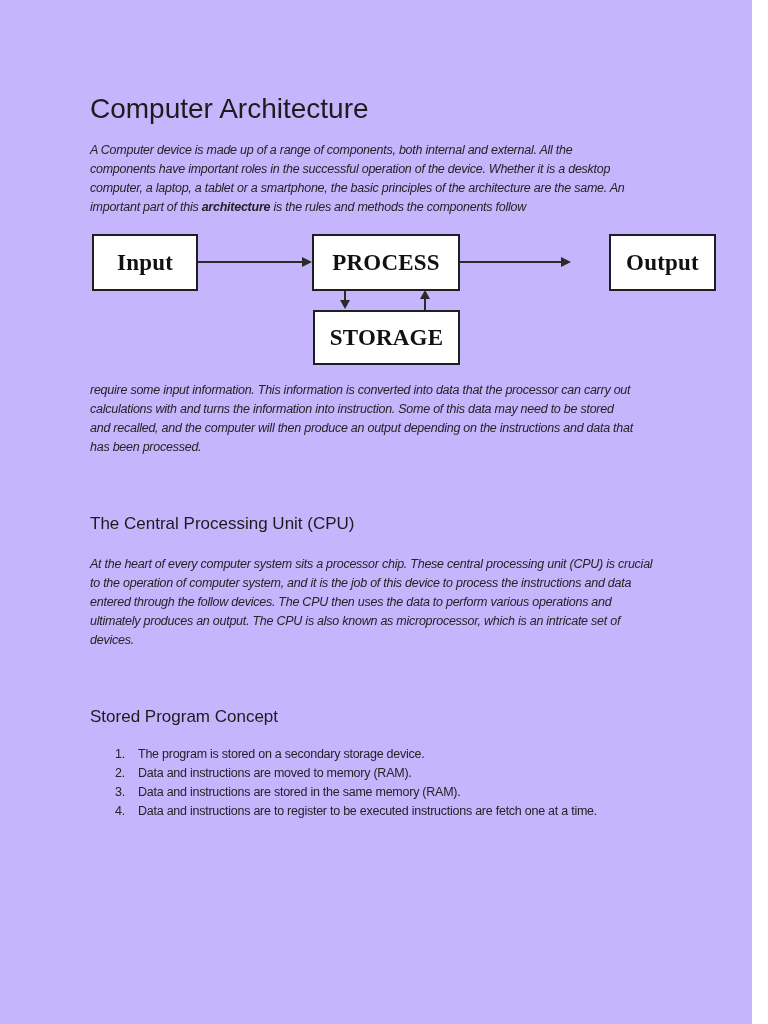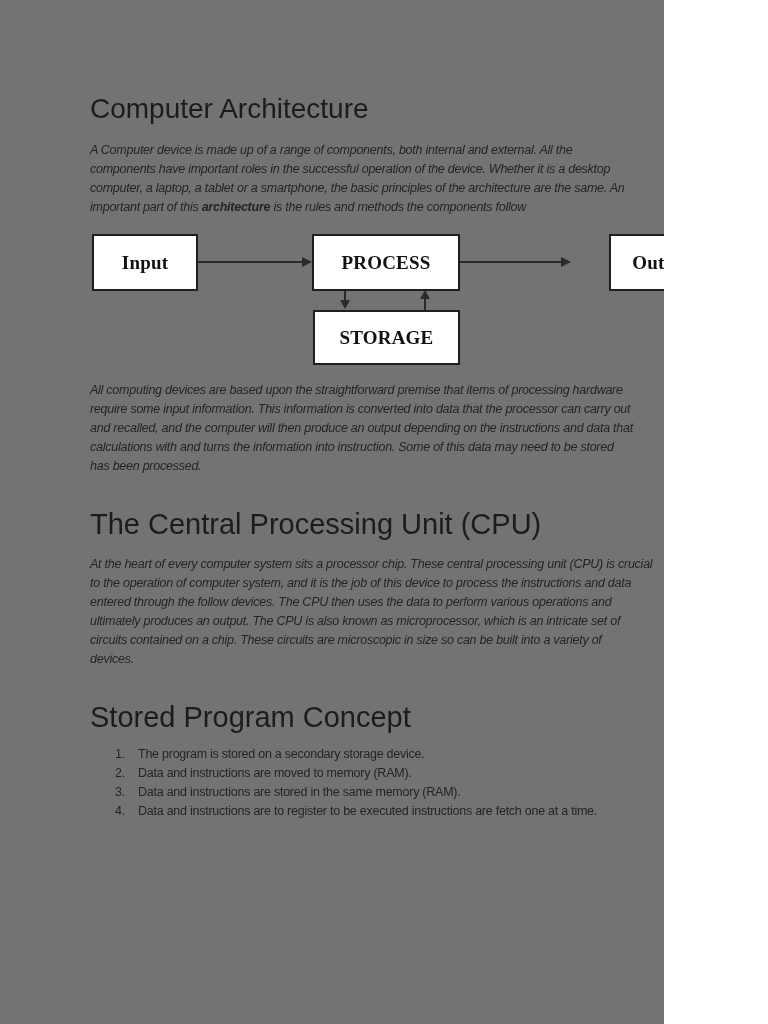--- a/index.html
+++ b/index.html
@@ -1,43 +1,43 @@
 <!DOCTYPE html>
 <html><head>
 <meta charset="utf-8">
 <style>
   html,body { margin:0; padding:0; background:#ffffff; }
   .page {
-    position:relative; width:664px; height:1024px; background:#737373;
+    position:relative; width:752px; height:1024px; background:#c4b5fd;
     overflow:hidden; font-family:"Liberation Sans","DejaVu Sans",sans-serif;
     color:#242424; -webkit-font-smoothing:antialiased;
   }
   * { box-sizing:border-box; }
 
   .title {
     position:absolute; left:90px; top:93px; font-size:28px; line-height:32px;
     color:#1c1c1c; font-weight:400; white-space:nowrap;
   }
   .h2 {
-    position:absolute; left:90px; font-size:29px; line-height:26px;
+    position:absolute; left:90px; font-size:17px; line-height:26px;
     color:#1c1c1c; font-weight:400; white-space:nowrap;
   }
   .para { position:absolute; left:90px; }
   .bline {
     font-size:12.5px; line-height:19px; letter-spacing:-0.25px;
     color:#242424; white-space:nowrap;font-style:italic;
   }
   .bold { font-weight:bold; }
 
   
   .dbox {
     position:absolute; background:#ffffff; border:2px solid #1f1f1f;
     display:flex; align-items:center; justify-content:center;
     font-family:"Liberation Serif","DejaVu Serif",serif; font-weight:bold;
-    font-size:19px; color:#111111; letter-spacing:0.2px;
+    font-size:23px; color:#111111; letter-spacing:0.2px;
   }
   .hline { position:absolute; height:2px; background:#2b2b2b; }
   .vline { position:absolute; width:2px; background:#2b2b2b; }
   .ah-right {
     position:absolute; width:0; height:0;
     border-top:5px solid transparent; border-bottom:5px solid transparent;
     border-left:10px solid #2b2b2b;
   }
   .ah-down {
     position:absolute; width:0; height:0;
@@ -90,34 +90,32 @@
     <div class="ah-right" style="left:561px; top:257px;"></div>
 
     <div class="vline" style="left:344px; top:291px; height:10px;"></div>
     <div class="ah-down" style="left:340px; top:300px;"></div>
 
     <div class="vline" style="left:424px; top:299px; height:11px;"></div>
     <div class="ah-up" style="left:420px; top:290px;"></div>
   </div>
 
   <div class="para" style="top:381px;">
-    <div class="bline">All computing devices are based upon the straightforward premise that items of processing hardware</div>
     <div class="bline">require some input information. This information is converted into data that the processor can carry out</div>
+    <div class="bline">calculations with and turns the information into instruction. Some of this data may need to be stored</div>
     <div class="bline">and recalled, and the computer will then produce an output depending on the instructions and data that</div>
-    <div class="bline">calculations with and turns the information into instruction. Some of this data may need to be stored</div>
     <div class="bline">has been processed.</div>
   </div>
 
   <div class="h2" style="top:511px;">The Central Processing Unit (CPU)</div>
   <div class="para" style="top:555px;">
     <div class="bline">At the heart of every computer system sits a processor chip. These central processing unit (CPU) is crucial</div>
     <div class="bline">to the operation of computer system, and it is the job of this device to process the instructions and data</div>
     <div class="bline">entered through the follow devices. The CPU then uses the data to perform various operations and</div>
     <div class="bline">ultimately produces an output. The CPU is also known as microprocessor, which is an intricate set of</div>
-    <div class="bline">circuits contained on a chip. These circuits are microscopic in size so can be built into a variety of</div>
     <div class="bline">devices.</div>
   </div>
 
   <div class="h2" style="top:704px;text-align:center;">Stored Program Concept</div>
   <div class="olist">
     <div class="li">
       <span class="num">1.</span>
       <span>The program is stored on a secondary storage device.</span>
     </div>
     <div class="li">

